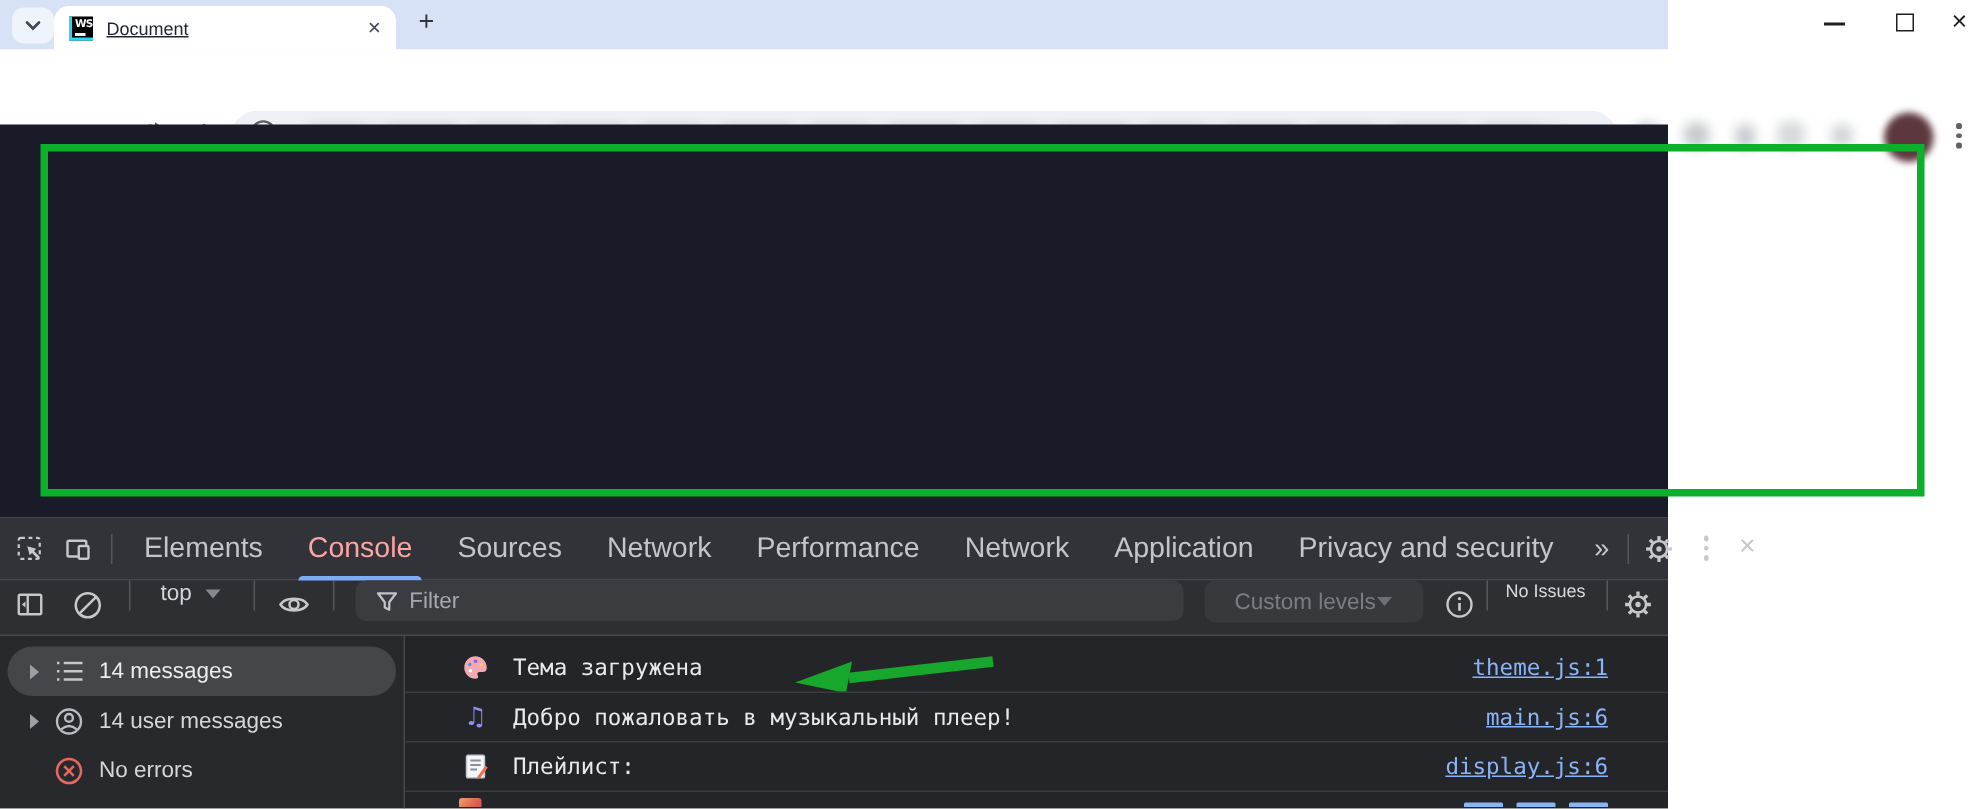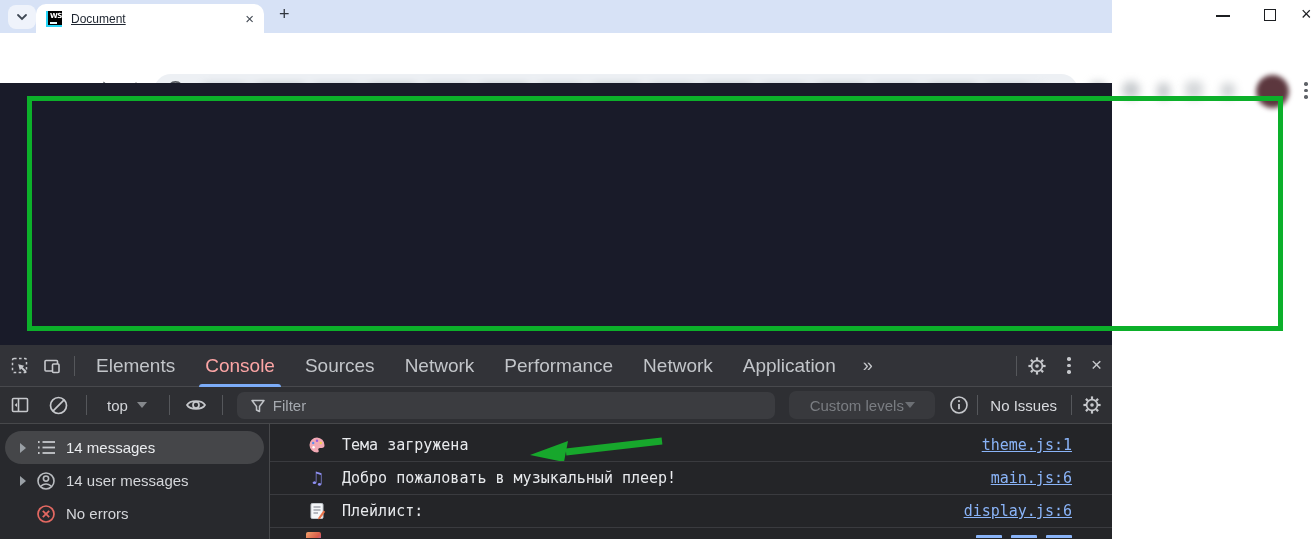--- a/index.html
+++ b/index.html
@@ -57,32 +57,32 @@
   .icon-btn { width:32px; height:32px; display:flex; align-items:center; justify-content:center; color:#c6c8cc; flex:0 0 auto; }
   .vdiv { width:1px; height:20px; background:#55575b; flex:0 0 auto; }
   .dt-tab { padding:0 15px; height:42px; display:flex; align-items:center; font-size:19px; color:#c2c5c9; position:relative; flex:0 0 auto; }
   .dt-tab.active { color:#fca5a5; }
   .dt-tab.active::after { content:""; position:absolute; left:9px; right:9px; bottom:0; height:3px; background:#7cacf8; border-radius:3px 3px 0 0; }
   .more-tabs { font-size:18px; padding:0 12px; color:#c6c8cc; }
   .dt-right { margin-left:auto; display:flex; align-items:center; gap:4px; padding-right:2px; }
   .kebab.dt { position:static; color:#c6c8cc; padding:0 10px; }
   .dt-close { font-size:19px; color:#c6c8cc; padding:0 8px 2px 6px; }
 
-  .dt-ctoolbar { height:37px; background:#2e2f33; border-bottom:1px solid #47484b; display:flex; align-items:center; padding:0 4px; }
+  .dt-ctoolbar { height:37px; background:#2e2f33; border-bottom:1px solid #47484b; display:flex; align-items:flex-start; padding:0 4px; }
   .top-dd { display:flex; align-items:center; gap:9px; padding:0 12px; color:#d2d4d8; font-size:15px; }
   .caret-down { width:0; height:0; border-left:5.5px solid transparent; border-right:5.5px solid transparent; border-top:6px solid #85888c; }
   .filter-wrap { position:relative; flex:1; display:flex; margin:0 14px 0 8px; }
   .filter-wrap svg { position:absolute; left:13px; top:6px; pointer-events:none; color:#c0c3c7; }
   .filter-input { flex:1; height:27px; background:#3b3c40; border:none; border-radius:7px; color:#dfe1e5;
                   font-size:15px; font-family:"Liberation Sans",sans-serif; padding:0 10px 0 36px; outline:none; }
   .filter-input::placeholder { color:#a5a9af; }
   .levels { width:146px; height:28px; background:#38393d; border-radius:7px; display:flex; align-items:center;
             justify-content:center; gap:1px; color:#7a7d82; font-size:15px; flex:0 0 auto; }
   .levels .caret-down { border-top-color:#6c6f74; }
-  .no-issues { font-size:15px; color:#d8dade; padding:0 10px; }
+  .no-issues { font-size:12px; color:#d8dade; padding:0 10px; }
   .mx6 { margin:0 6px; }
 
   .dt-body { display:flex; height:115px; }
   .dt-sidebar { width:270px; background:#28292d; border-right:1px solid #47484b; padding-top:7px; }
   .sb-row { height:33px; margin:0 5px; border-radius:17px; display:flex; align-items:center; gap:8px;
             color:#d4d6da; font-size:15px; padding:0 6px; }
   .sb-row.selected { background:#454649; color:#eaecef; }
   .sb-caret { width:0; height:0; border-left:6.5px solid #9aa0a6; border-top:5px solid transparent;
               border-bottom:5px solid transparent; margin-left:9px; flex:0 0 auto; }
   .sb-caret.hidden { visibility:hidden; }
@@ -193,20 +193,21 @@
           </svg>
       </span>
       <span class="vdiv mx6"></span>
       <span class="dt-tab">Elements</span>
       <span class="dt-tab active">Console</span>
       <span class="dt-tab">Sources</span>
       <span class="dt-tab">Network</span>
       <span class="dt-tab">Performance</span>
       <span class="dt-tab">Network</span>
       <span class="dt-tab">Application</span>
+      <span class="dt-tab">Privacy and security</span>
       <span class="more-tabs">»</span>
       <span class="dt-right">
         <span class="vdiv"></span>
         <span class="icon-btn">
           <svg width="20" height="20" viewBox="0 0 20 20">
               <circle cx="10" cy="10" r="5.4" stroke="currentColor" stroke-width="1.7" fill="none"></circle>
               <circle cx="10" cy="10" r="1.8" fill="currentColor"></circle>
               <g stroke="currentColor" stroke-width="2.2">
                 <line x1="10" y1="1.4" x2="10" y2="4"></line>
                 <line x1="10" y1="16" x2="10" y2="18.6"></line>

